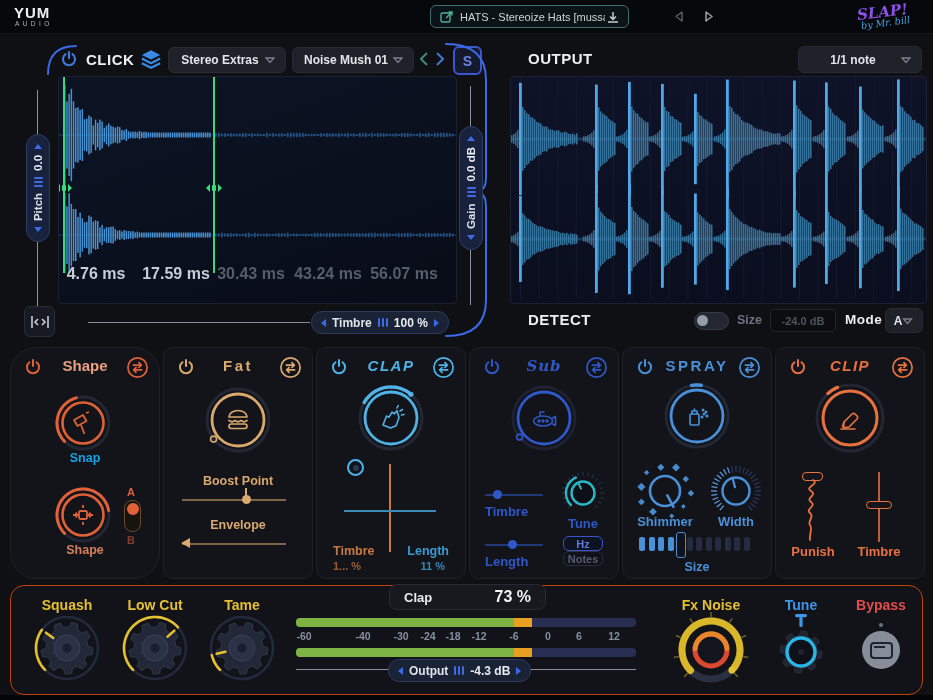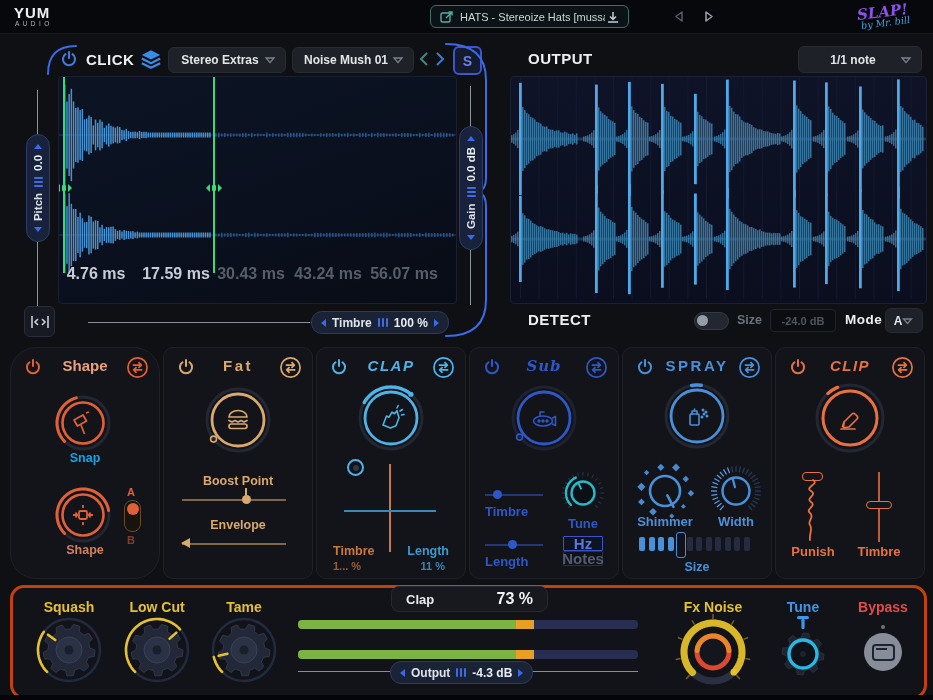--- a/index.html
+++ b/index.html
@@ -79,29 +79,29 @@
   .sknob-stem{position:absolute;width:2px;height:9px;background:var(--ac);}
   .tri-env{position:absolute;width:0;height:0;border-top:5px solid transparent;border-bottom:5px solid transparent;
     border-right:9px solid var(--ac);}
   .abswitch{position:absolute;width:15px;height:30px;border:1.5px solid #6a4a28;background:#17130d;border-radius:8px;}
   .abswitch b{position:absolute;left:1.5px;top:1.5px;width:12px;height:12px;border-radius:50%;background:var(--ac);}
   .ablab{position:absolute;font-size:11px;font-weight:bold;color:var(--ac);}
   .radio{position:absolute;width:13px;height:13px;border:2px solid var(--ac);border-radius:50%;background:#10141a;}
   .radio i{position:absolute;left:3.5px;top:3.5px;width:6px;height:6px;border-radius:50%;background:#2a3a4e;}
   .padline-v{position:absolute;width:2px;background:#c87a3e;}
   .padline-h{position:absolute;height:2px;background:#3a8ab8;}
-  .unitbtn{position:absolute;width:38px;height:13px;border-radius:1px;font-size:15px;font-weight:bold;
+  .unitbtn{position:absolute;width:38px;height:13px;border-radius:6px;font-size:11px;font-weight:bold;
     display:flex;align-items:center;justify-content:center;}
   .unit-on{border:1px solid #3a55c8;color:#5a7ae0;background:#0e1322;}
   .unit-off{border:1px solid #2a3040;color:#525d74;background:#101218;}
   .vslider-line{position:absolute;width:1.5px;background:var(--ac);opacity:.8;}
   .vslider-handle{position:absolute;border:1.5px solid var(--ac);border-radius:4px;background:#15161c;}
   
   #footer{position:absolute;left:10px;top:585px;width:911px;height:108px;background:#121319;
-    border:3px solid #c2410c;border-radius:14px;}
+    border:1px solid #c2410c;border-radius:14px;}
   .ylabel{position:absolute;font-size:14px;font-weight:bold;color:var(--c-yellow,#e6c12f);text-align:center;}
   #clappill{position:absolute;left:378px;top:-2px;width:157px;height:26px;background:#17191f;border:1px solid #272a33;
     border-radius:8px;display:flex;align-items:center;padding:0 14px;box-sizing:border-box;}
   #clappill .src{font-size:13px;font-weight:bold;color:#e8ebef;}
   #clappill .pct{margin-left:auto;font-size:16px;font-weight:bold;color:#f2f4f7;}
   .meterbar{position:absolute;left:285px;width:340px;height:9px;border-radius:4px;overflow:hidden;background:var(--c-meter-rest,#272e52);}
   .meterbar .g{position:absolute;left:0;top:0;height:9px;width:218px;background:var(--c-meter-green,#7cb342);}
   .meterbar .o{position:absolute;left:218px;top:0;height:9px;width:18px;background:var(--c-meter-orange,#e8a020);}
   #meterticks{position:absolute;left:285px;top:44px;width:340px;height:13px;}
   #meterticks span{position:absolute;transform:translateX(-50%);font-size:10.5px;font-weight:bold;color:#868e9e;}
@@ -1297,20 +1297,32 @@
       </svg>
 
     <div id="clappill">
       <span class="src">Clap</span>
       <span class="pct">73 %</span>
     </div>
     <div class="meterbar" style="top:32px">
         <span class="g"></span>
         <span class="o"></span>
       </div>
+    <div id="meterticks">
+        <span style="left: 8px;">-60</span>
+        <span style="left: 67px;">-40</span>
+        <span style="left: 105px;">-30</span>
+        <span style="left: 132px;">-24</span>
+        <span style="left: 157px;">-18</span>
+        <span style="left: 183px;">-12</span>
+        <span style="left: 218px;">-6</span>
+        <span style="left: 252px;">0</span>
+        <span style="left: 283px;">6</span>
+        <span style="left: 318px;">12</span>
+      </div>
     <div class="meterbar" style="top:62px">
         <span class="g"></span>
         <span class="o"></span>
       </div>
     <div class="hline" style="left:285px;top:83px;width:340px"></div>
     <div class="hpill" style="left:377px;top:73px">
       <i class="tri-l"></i>
       <span class="lab">Output</span>
       <span class="grip">
           <i></i>

